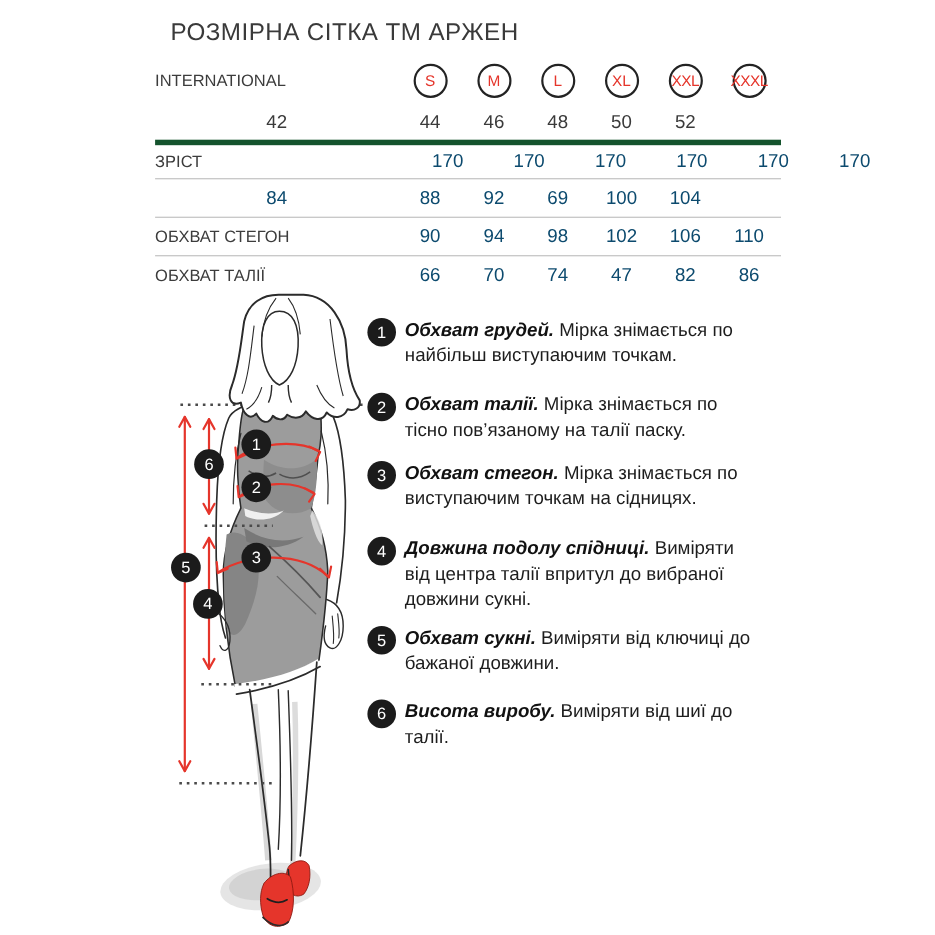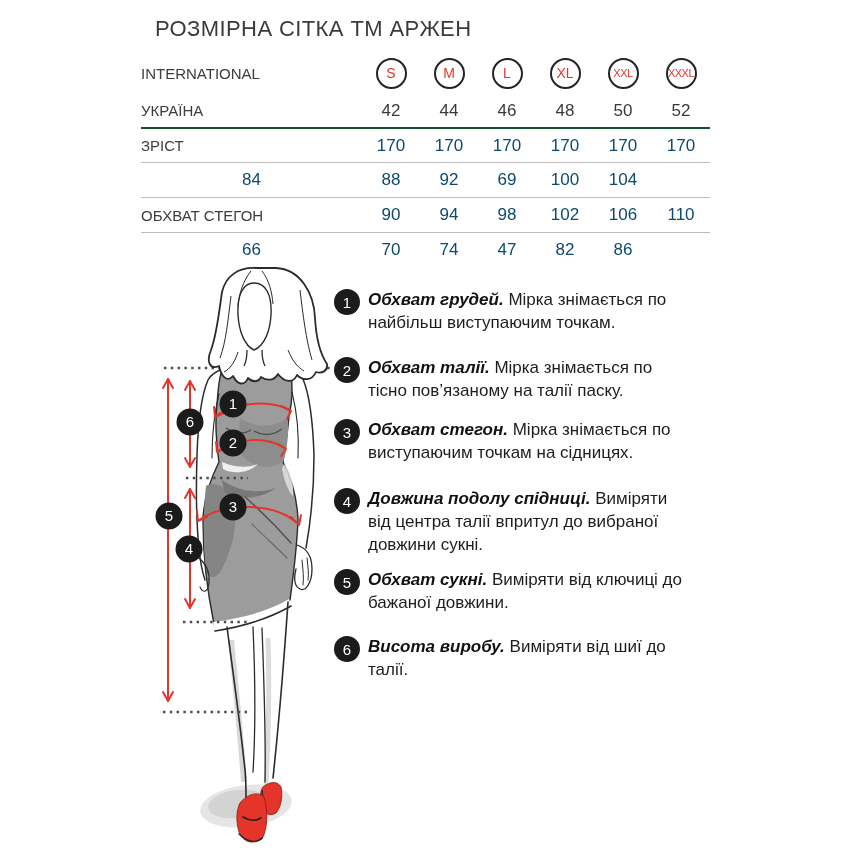--- a/index.html
+++ b/index.html
@@ -12,31 +12,31 @@
   .page-title {
     position:absolute; left:155px; top:16px;
     font-size:22px; letter-spacing:.4px; color:#3a3a3a; font-weight:400;
   }
   
   .size-table { position:absolute; left:141px; top:52px; width:569px; }
   .t-row { display:grid; grid-template-columns:221px repeat(6, 58px); align-items:center; }
   .t-row.r-int  { height:42px; }
   .t-row.r-ua   { height:33px; }
   .t-row.r-val  { height:35px; border-top:1px solid #bcbcbc; }
-  .t-row.r-val.first { border-top:2px solid #14532d; }
+  .t-row.r-val.first { border-top:5px solid #14532d;gap:16px; }
   .t-label { font-size:15px; color:#3c3c3c; }
   .t-cell  { text-align:center; }
   .t-num-dark { font-size:17px; color:#3a3a3a; }
   .t-num  { font-size:17px; color:#0c4a6e; }
   .size-circle {
     width:31px; height:31px; border:2px solid #232323; border-radius:50%;
     display:inline-flex; align-items:center; justify-content:center;
     color:#e5352b; font-size:14px; line-height:1; background:#fff;
   }
-  .size-circle.sm { font-size:11px; letter-spacing:-.5px; }
+  .size-circle.sm { font-size:14px; letter-spacing:-.5px; }
   
   .legend-item { position:absolute; left:334px; display:flex; }
   .li-num {
     flex:0 0 26px; width:26px; height:26px; border-radius:50%; background:#1b1b1b;
     color:#ffffff; font-size:15px; display:inline-flex; align-items:center; justify-content:center;
     margin-right:8px; margin-top:1px;
   }
   .li-text { width:316px; font-size:17px; line-height:23px; color:#1d1d1d; }
   .li-text b { font-weight:700; color:#111111;font-style:italic; }
   
@@ -67,21 +67,20 @@
           </span></div>
       <div class="t-cell"><span class="size-circle sm">
             <span>XXL</span>
           </span></div>
       <div class="t-cell"><span class="size-circle sm">
             <span>XXXL</span>
           </span></div>
     </div>
 
     <div class="t-row r-ua">
-      <div class="t-label">УКРАЇНА</div>
       <div class="t-cell t-num-dark">42</div>
       <div class="t-cell t-num-dark">44</div>
       <div class="t-cell t-num-dark">46</div>
       <div class="t-cell t-num-dark">48</div>
       <div class="t-cell t-num-dark">50</div>
       <div class="t-cell t-num-dark">52</div>
     </div>
 
     <div class="t-row r-val first">
       <div class="t-label">ЗРІСТ</div>
@@ -106,20 +105,21 @@
       <div class="t-label">ОБХВАТ СТЕГОН</div>
       <div class="t-cell t-num">90</div>
       <div class="t-cell t-num">94</div>
       <div class="t-cell t-num">98</div>
       <div class="t-cell t-num">102</div>
       <div class="t-cell t-num">106</div>
       <div class="t-cell t-num">110</div>
     </div>
 
     <div class="t-row r-val">
+      <div class="t-label">ОБХВАТ ТАЛІЇ</div>
       <div class="t-cell t-num">66</div>
       <div class="t-cell t-num">70</div>
       <div class="t-cell t-num">74</div>
       <div class="t-cell t-num">47</div>
       <div class="t-cell t-num">82</div>
       <div class="t-cell t-num">86</div>
     </div>
 
   </div>
 

